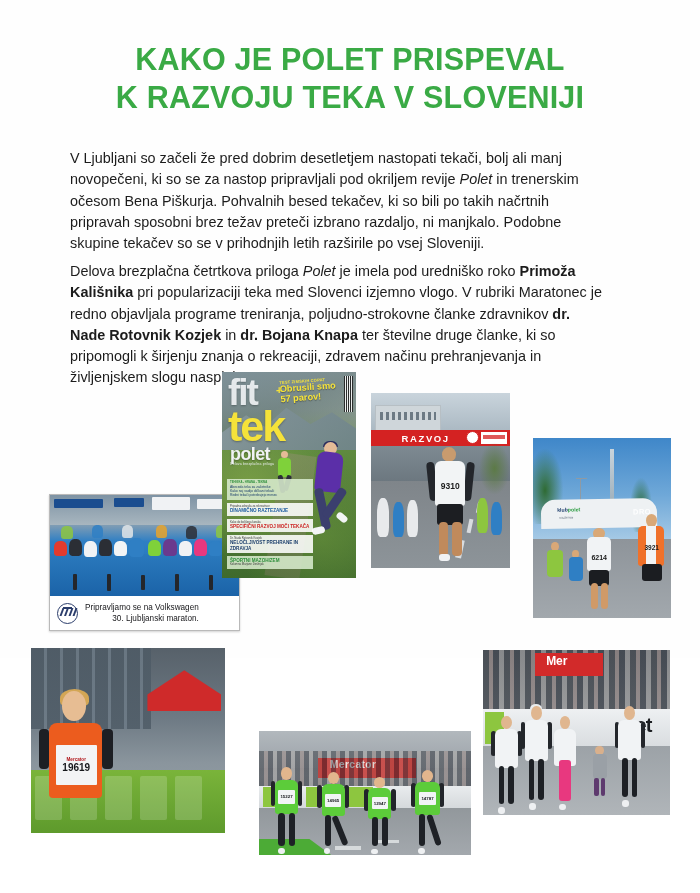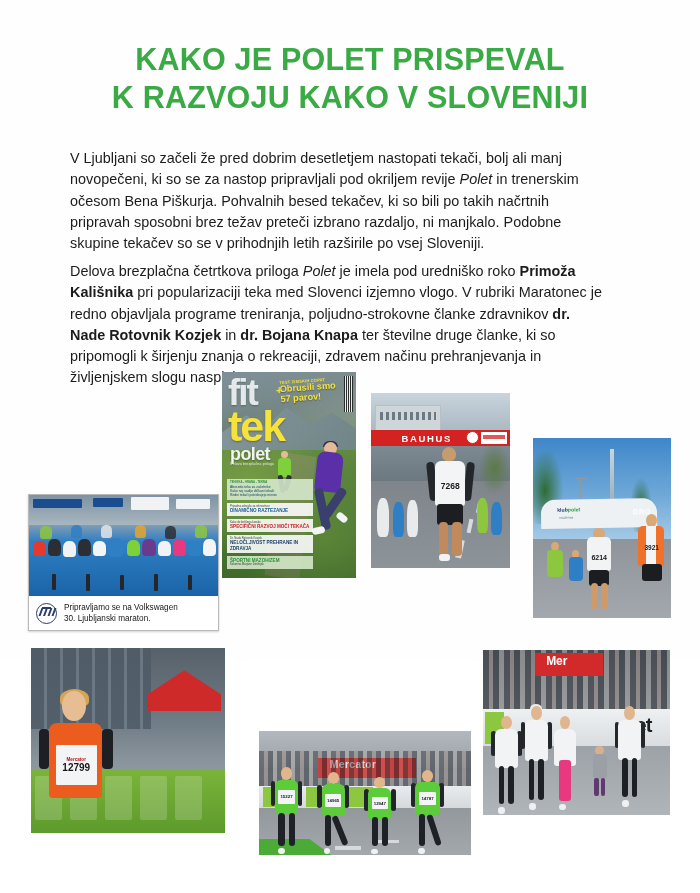--- a/index.html
+++ b/index.html
@@ -54,27 +54,28 @@
 
   
   .photo {
     position: absolute;
     overflow: hidden;
     background: #cccccc;
   }
 
   
   #photo-massstart {
-    left: 28px;
+    left: 49px;
     top: 494px;
     width: 189px;
     height: 135px;
     border: 1px solid #b9b9b9;
     background: #ffffff;
     box-shadow: 0 1px 2px rgba(0,0,0,0.18);
+    text-align: right;
   }
   #photo-massstart .pic {
     position: absolute;
     left: 0; top: 0; width: 189px; height: 101px;
     overflow: hidden;
     background: linear-gradient(#6f8aa0 0%, #89a0b2 28%, #2f7fc4 46%, #1d6fb8 100%);
   }
   .ms-sky {
     position: absolute; left:0; top:0; width:100%; height:30%;
     background: linear-gradient(#7e93a4, #a8b6bf);
@@ -726,21 +727,21 @@
     background:#eef0f2; border-radius:3px;
   }
 </style>
 </head>
 <body>
 
 <div class="page">
 
   <div class="title-block">
     <div class="title-line">KAKO JE POLET PRISPEVAL</div>
-    <div class="title-line">K RAZVOJU KAKO V SLOVENIJI</div>
+    <div class="title-line">K RAZVOJU TEKA V SLOVENIJI</div>
   </div>
 
   <div class="body-text" id="para-1">
     <span>V Ljubljani so začeli že pred dobrim desetletjem nastopati tekači, bolj ali manj novopečeni, ki so se za nastop pripravljali pod okriljem revije </span><i>Polet</i><span> in trenerskim očesom Bena Piškurja. Pohvalnih besed tekačev, ki so bili po takih načrtnih pripravah sposobni brez težav preteči izbrano razdaljo, ni manjkalo. Podobne skupine tekačev so se v prihodnjih letih razširile po vsej Sloveniji.</span>
   </div>
 
   <div class="body-text" id="para-2">
     <span>Delova brezplačna četrtkova priloga </span><i>Polet</i><span> je imela pod uredniško roko </span><b>Primoža Kališnika</b><span> pri popularizaciji teka med Slovenci izjemno vlogo. V rubriki Maratonec je redno objavljala programe treniranja, poljudno-strokovne članke zdravnikov </span><b>dr. Nade Rotovnik Kozjek</b><span> in </span><b>dr. Bojana Knapa</b><span> ter številne druge članke, ki so pripomogli k širjenju znanja o rekreaciji, zdravem načinu prehranjevanja in življenjskem slogu nasploh.</span>
   </div>
 
@@ -849,21 +850,21 @@
       </div>
     </div>
   </div>
 
   <div class="photo" id="photo-bauhaus">
     <div class="bh-sky"></div>
     <div class="bh-building">
       <div class="win"></div>
     </div>
     <div class="bh-bridge-red">
-      <div class="word">BAUHUS</div>
+      <div class="word">RAZVOJ</div>
     </div>
     <div class="bh-clock"></div>
     <div class="bh-vital"></div>
     <div class="bh-underpass"></div>
     <div class="bh-road"></div>
     <div class="bh-trees"></div>
     <div class="bh-lane" style="left:62%;bottom:6%;width:4%;height:10%;transform:rotate(12deg);"></div>
     <div class="bh-lane" style="left:70%;bottom:20%;width:3%;height:8%;transform:rotate(12deg);"></div>
     <div class="bh-lane" style="left:76%;bottom:32%;width:3%;height:6%;transform:rotate(12deg);"></div>
 
@@ -871,21 +872,21 @@
     <div class="runner" style="left:16%;top:62%;width:8%;height:20%;background:#2f7fc4;"></div>
     <div class="runner" style="left:26%;top:61%;width:8%;height:21%;background:#e8eaec;"></div>
     <div class="runner" style="left:76%;top:60%;width:8%;height:20%;background:#8dc63f;"></div>
     <div class="runner" style="left:86%;top:62%;width:8%;height:19%;background:#2f7fc4;"></div>
 
     <div class="bh-main">
       <div class="head"></div>
       <div class="sleeve-l"></div>
       <div class="sleeve-r"></div>
       <div class="torso"></div>
-      <div class="bibno">7268</div>
+      <div class="bibno">9310</div>
       <div class="shorts"></div>
       <div class="leg-l"></div>
       <div class="leg-r"></div>
       <div class="shoe"></div>
     </div>
   </div>
 
   <div class="photo" id="photo-arch">
     <div class="ar-sky"></div>
     <div class="ar-road"></div>
@@ -940,21 +941,21 @@
     </div>
 
     <div class="mc-p1">
       <div class="mc-hair"></div>
       <div class="mc-head"></div>
       <div class="mc-sleeve" style="left:-6%;"></div>
       <div class="mc-sleeve" style="right:-6%;"></div>
       <div class="mc-torso"></div>
       <div class="mc-bib">
         <div class="brand">Mercator</div>
-        <div class="num">12799</div>
+        <div class="num">19619</div>
       </div>
     </div>
 
   </div>
 
   <div class="photo" id="photo-greenteam">
     <div class="gt-bg"></div>
     <div class="gt-buildings"></div>
     <div class="gt-redbanner">
       <div class="txt">Mercator</div>

